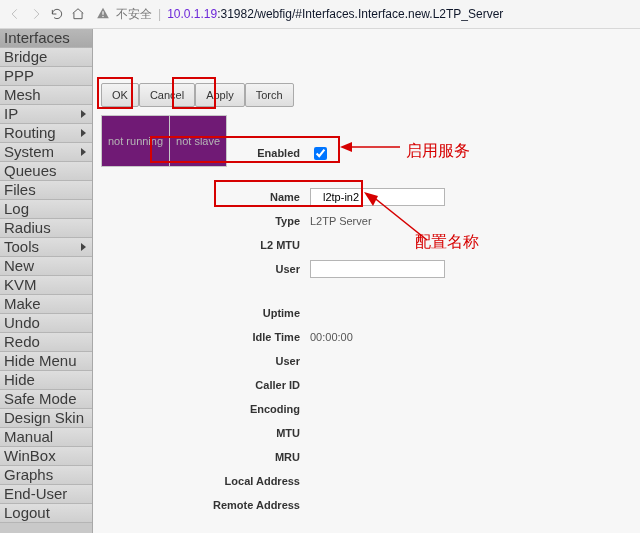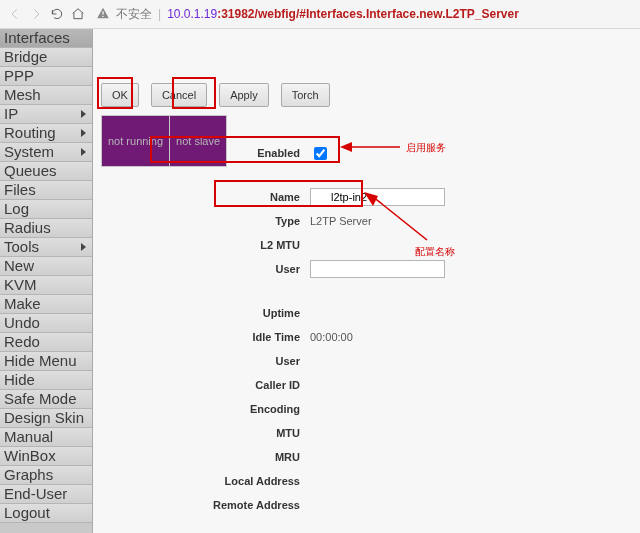--- a/index.html
+++ b/index.html
@@ -5,41 +5,41 @@
   html,body{margin:0;padding:0;font-family:"Segoe UI",Arial,sans-serif;font-size:12px;color:#3b3b3b;background:#fff;}
   body{width:640px;height:533px;overflow:hidden;}
   .browser-bar{height:28px;background:#f5f5f5;border-bottom:1px solid #d8d8d8;display:flex;align-items:center;padding:0 6px;gap:3px;}
   .bb-btn{width:18px;height:18px;display:flex;align-items:center;justify-content:center;color:#555;}
   .bb-btn svg{width:14px;height:14px;stroke:#555;stroke-width:1.6;fill:none;}
   .disabled svg{stroke:#bbb;}
   .addr{flex:1;display:flex;align-items:center;gap:6px;font-size:12px;color:#3b3b3b;padding-left:6px;}
   .addr .warn svg{width:14px;height:14px;fill:#777;}
   .addr .insecure{color:#777;}
   .addr .ip{color:#6d28d9;}
-  .addr .path{color:#b91c1c;font-weight:bold;}
+  .addr .path{color:#0f172a;}
   .app{display:flex;height:505px;}
   .sidebar{width:92px;background:#c9c9c9;border-right:1px solid #a8a8a8;display:flex;flex-direction:column;font-size:15px;}
   .side-item{position:relative;height:18px;line-height:18px;padding-left:4px;border-bottom:1px solid #b5b5b5;background:linear-gradient(#dedede,#cfcfcf);cursor:default;}
   .side-item.active{background:linear-gradient(#b8b8b8,#a9a9a9);}
   .side-item .arr{position:absolute;right:6px;top:5px;width:0;height:0;border-top:4px solid transparent;border-bottom:4px solid transparent;border-left:5px solid #444;}
   .content{flex:1;background:#f7f7f7;position:relative;padding:0;}
-  .btnrow{position:absolute;left:8px;top:54px;display:flex;align-items:center;gap:12px;border-radius:8px;}
+  .btnrow{position:absolute;left:8px;top:54px;display:flex;align-items:center;gap:0;border-radius:8px;}
   .winbtn{height:22px;background:linear-gradient(#f3f3f3,#dedede);border:1px solid #aaa;border-radius:2px;padding:0 10px;font-size:11px;color:#333;display:flex;align-items:center;}
   .statusrow{position:absolute;left:8px;top:86px;display:flex;gap:0;}
   .status-tag{height:18px;line-height:18px;border:1px solid #c7c7c7;color:#b5b5b5;font-size:11px;padding:16px 6px;background:#701a75;}
   .status-tag + .status-tag{border-left:none;}
   .form{position:absolute;left:0;top:112px;right:0;}
   .frow{display:flex;align-items:center;height:24px;}
   .flabel{width:207px;text-align:right;padding-right:10px;font-weight:600;color:#333;font-size:11px;}
   .fval{display:flex;align-items:center;color:#555;font-size:11px;}
-  .txt{width:135px;height:18px;border:1px solid #b5b5b5;background:#fff;font-size:11px;padding:0 20px;box-sizing:border-box;}
+  .txt{width:135px;height:18px;border:1px solid #b5b5b5;background:#fff;font-size:11px;padding:0 12px;box-sizing:border-box;}
   input[type=checkbox]{width:13px;height:13px;}
   
   .redbox{position:absolute;border:2px solid #d60000;box-sizing:border-box;pointer-events:none;}
-  .redlabel{position:absolute;color:#d60000;font-size:10px;font-family:"SimSun","宋体",serif;pointer-events:none;}
+  .redlabel{position:absolute;color:#d60000;font-size:16px;font-family:"SimSun","宋体",serif;pointer-events:none;}
   svg.anno{position:absolute;pointer-events:none;}
   svg.anno line{stroke:#d60000;stroke-width:1.6;}
   svg.anno polygon{fill:#d60000;}
 </style>
 </head>
 <body>
 
 <div class="browser-bar">
   <div class="bb-btn disabled">
       <svg viewBox="0 0 24 24">
@@ -186,15 +186,15 @@
     <svg class="anno" style="left:247px;top:108px;width:60px;height:20px" viewBox="0 0 60 20">
       <line x1="60" y1="10" x2="8" y2="10"></line>
         <polygon points="0,10 12,5 12,15"></polygon>
     </svg>
     <div class="redlabel" style="left:313px;top:112px">启用服务</div>
 
     <svg class="anno" style="left:271px;top:163px;width:65px;height:50px" viewBox="0 0 65 50">
       <line x1="63" y1="48" x2="8" y2="4"></line>
         <polygon points="0,0 14,4 9,14"></polygon>
     </svg>
-    <div class="redlabel" style="left:322px;top:216px">配置名称</div>
+    <div class="redlabel" style="left:322px;top:203px">配置名称</div>
   </div>
 </div>
 
 </body></html>

